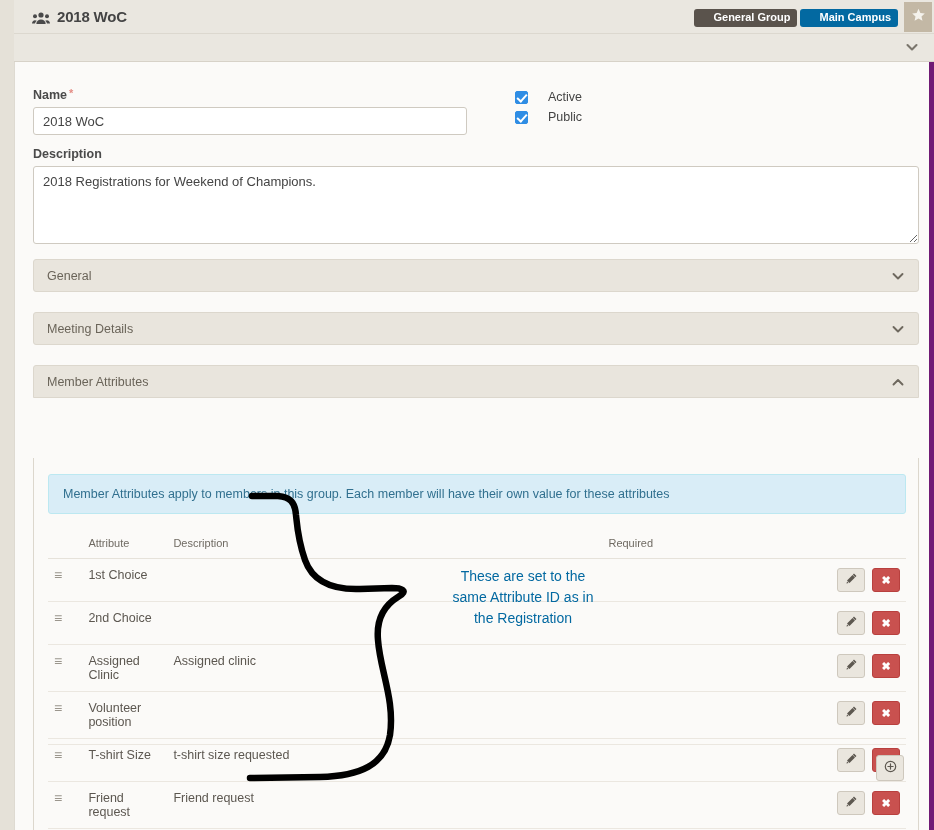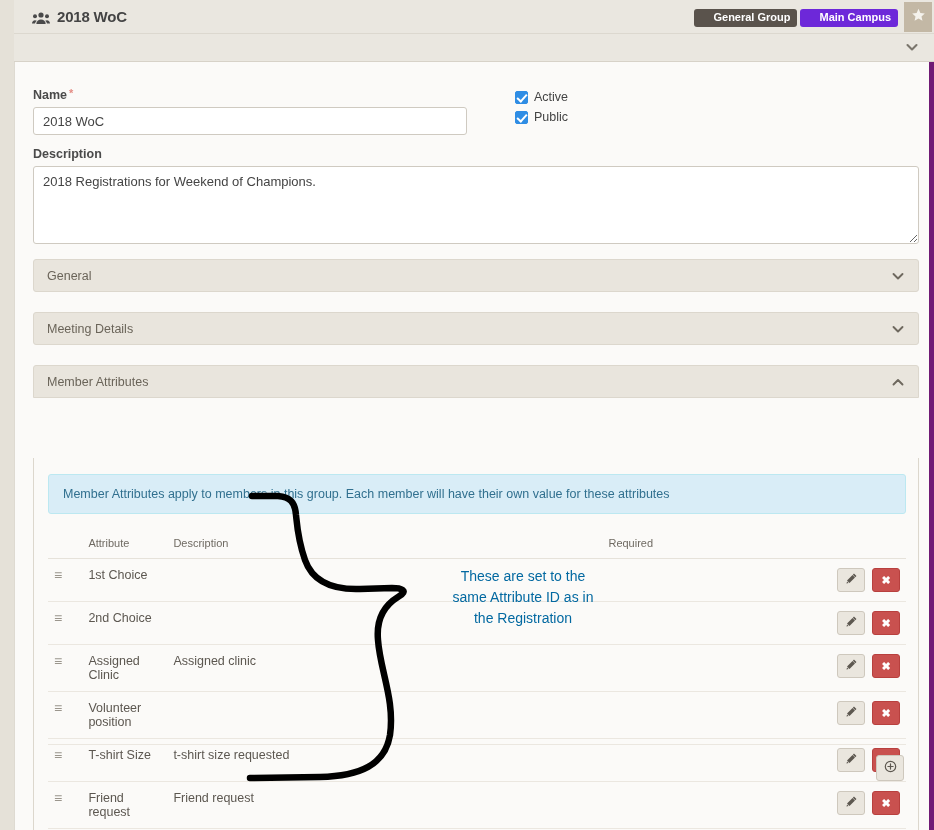--- a/index.html
+++ b/index.html
@@ -43,21 +43,21 @@
     display: inline-block;
     padding: 2px 7px 3px 19px;
     border-radius: 3px;
     font-size: 11px;
     font-weight: bold;
     color: #fff;
     line-height: 13px;
     white-space: nowrap;
   }
   .badge-general { background: #5a534c; }
-  .badge-campus  { background: #6d28d9; }
+  .badge-campus  { background: #0369a1; }
 
   .star-btn {
     position: absolute; right: 2px; top: 2px;
     width: 28px; height: 30px;
     background: #c3b8a5;
     border: none;
     display: flex; align-items: center; justify-content: center;
     cursor: pointer;
     padding: 0;
   }
@@ -101,21 +101,21 @@
     border-radius: 3px;
     background: #fff;
     padding: 3px 9px;
     font-family: "Liberation Sans", sans-serif;
     font-size: 13px;
     color: #444;
     outline: none;
   }
 
   .check-col { margin-left: 30px; padding-top: 2px; }
-  .chk-row { display: flex; align-items: center; gap: 6px; margin-bottom: 6px; }
+  .chk-row { display: flex; align-items: center; gap: 20px; margin-bottom: 6px; }
   .chk-box {
     width: 13px; height: 13px;
     border-radius: 2px;
     background: #2f8de4;
     border: 1px solid #2f8de4;
     position: relative;
     cursor: pointer;
     flex: none;
   }
   .chk-box:after {

